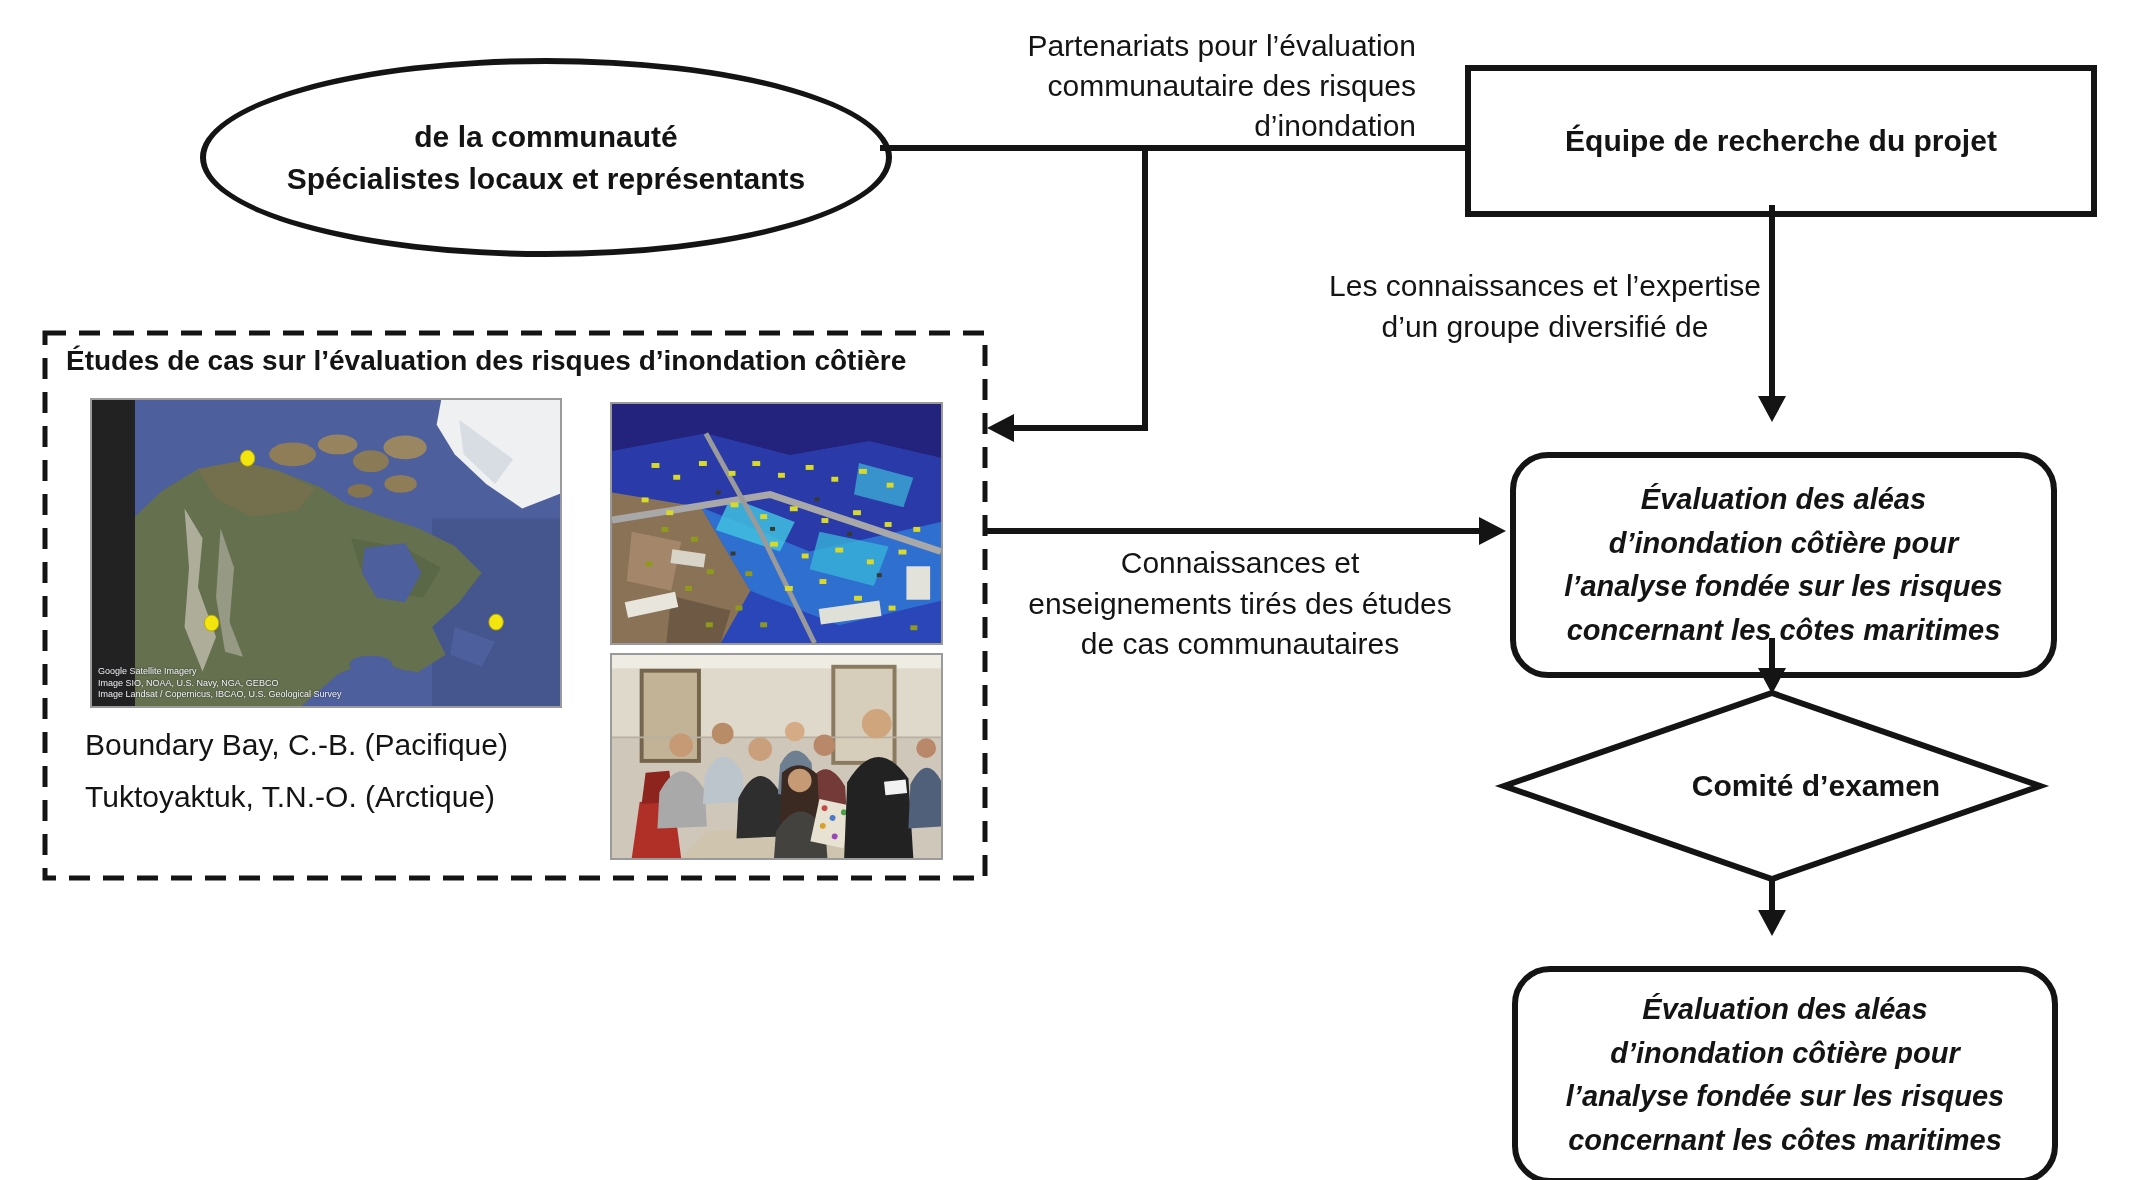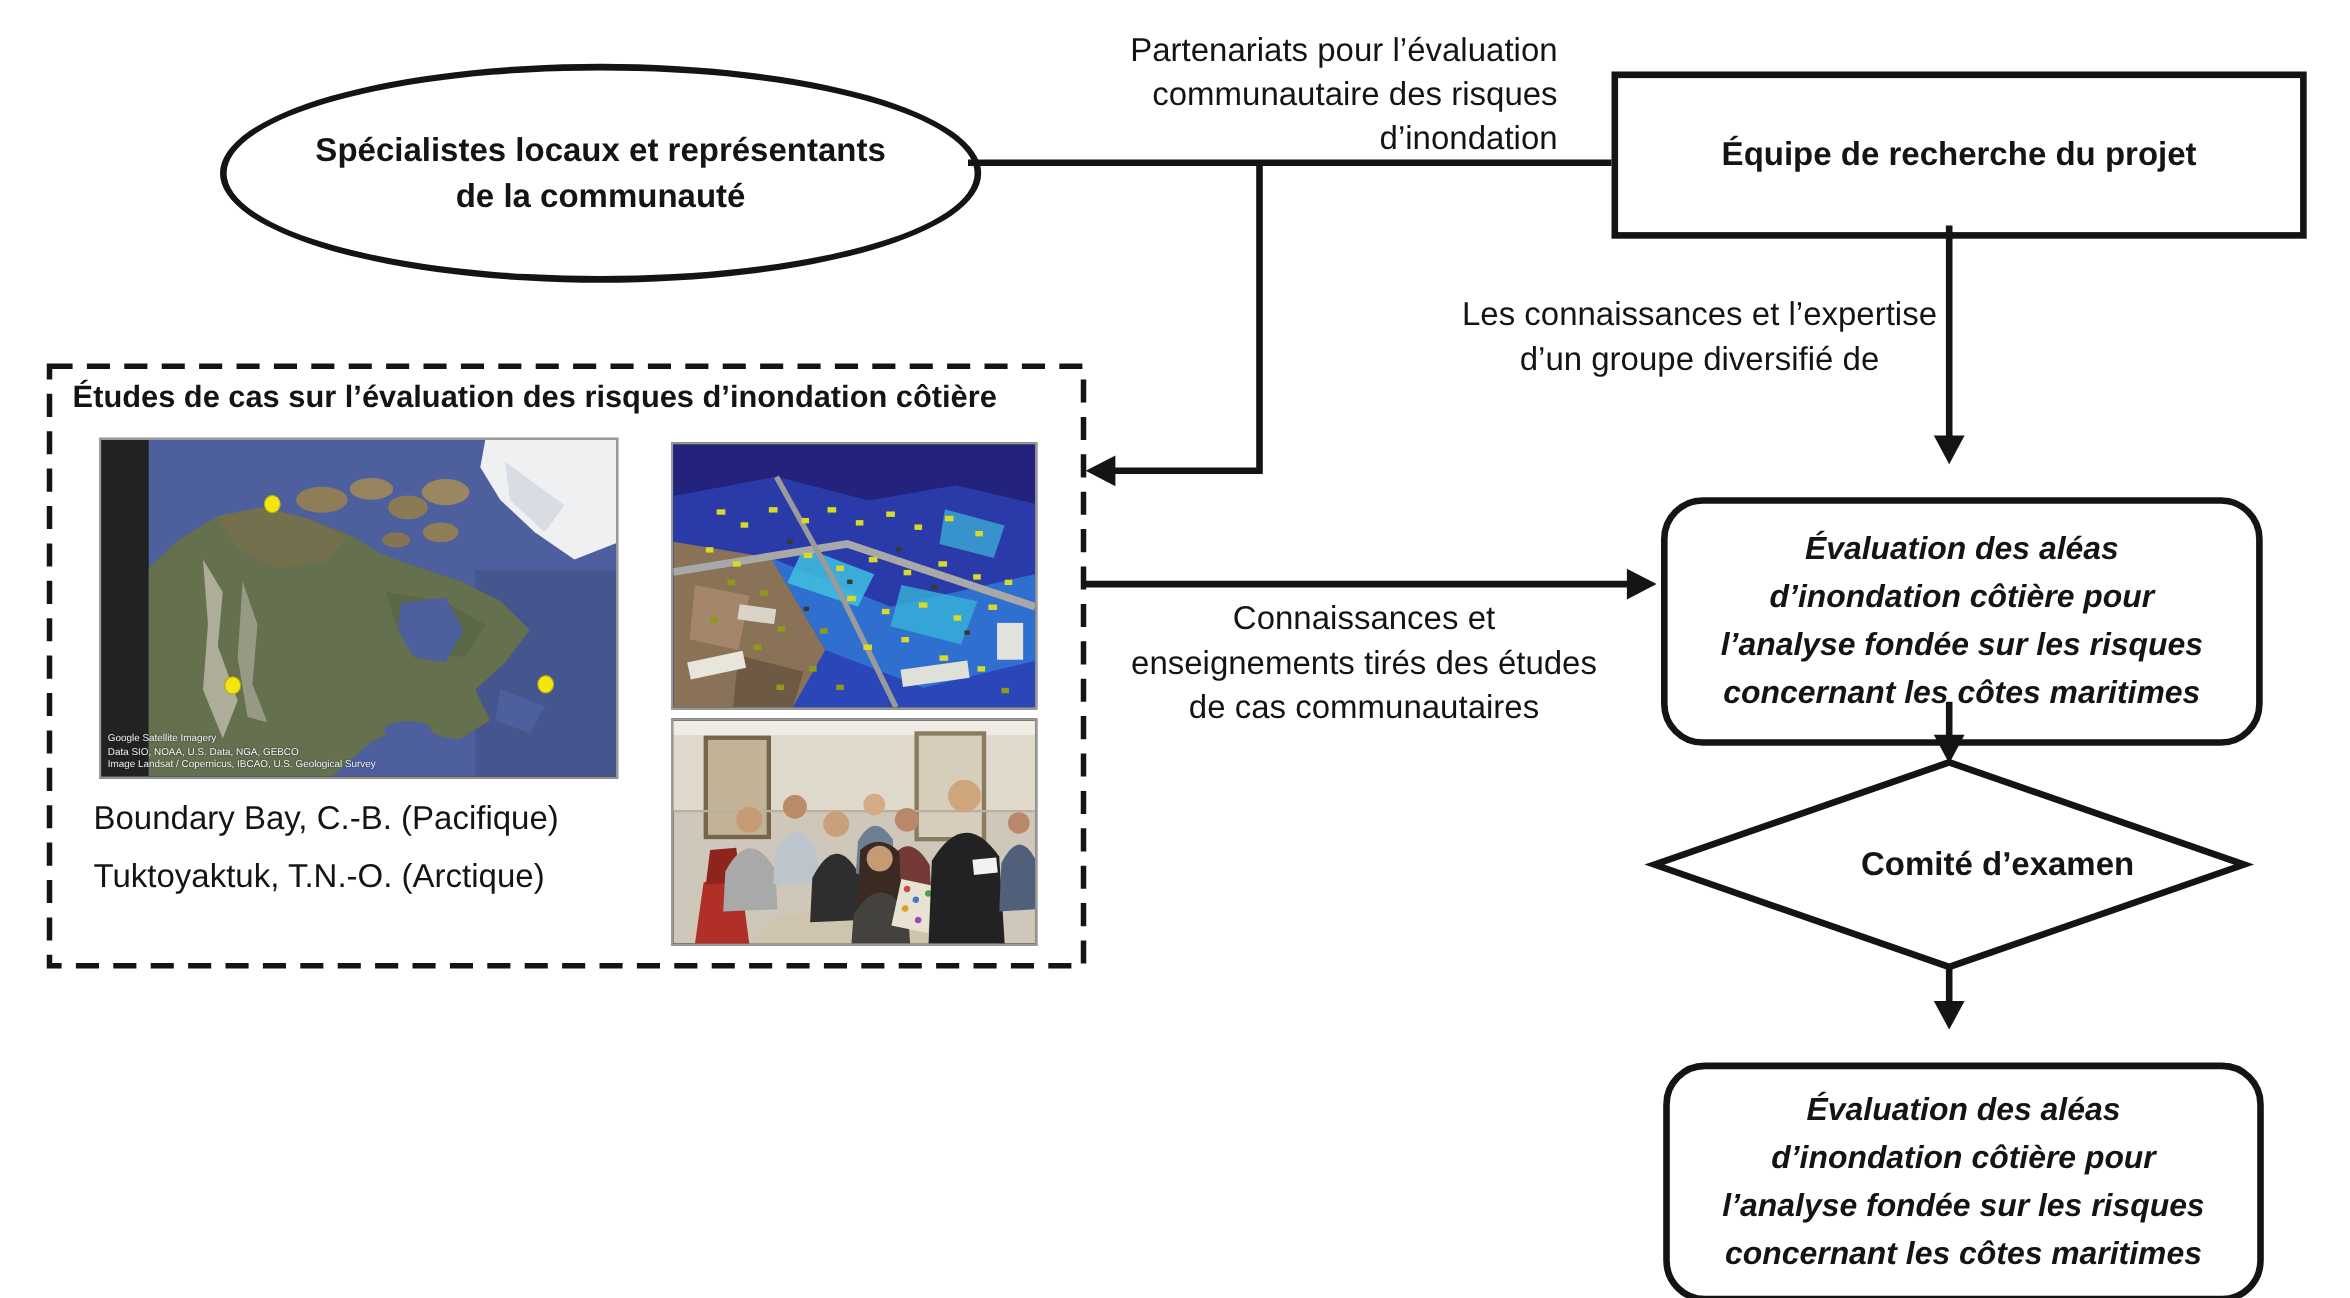--- a/index.html
+++ b/index.html
@@ -59,22 +59,22 @@
   #overlay{left:0;top:0;width:2136px;height:1180px;z-index:6;pointer-events:none;}
   svg{display:block;}
 </style>
 </head>
 <body>
 
 <div id="canvas">
 
   <div id="ellipse" class="abs ctr">
     <div>
+      <div>de la communauté</div>
       <div>Spécialistes locaux et représentants</div>
-      <div>de la communauté</div>
     </div>
   </div>
 
   <div id="partnership-label" class="abs">
     <div>Partenariats pour l’évaluation</div>
     <div>communautaire des risques</div>
     <div>d’inondation</div>
   </div>
 
   <div id="research-team-box" class="abs ctr">
@@ -116,21 +116,21 @@
       <ellipse cx="300" cy="282" rx="20" ry="8" fill="#4d5f9c"></ellipse>
 
       <path d="M355,230 L400,245 L385,270 L350,258 Z" fill="#4d5f9c"></path>
 
       <circle cx="125" cy="59" r="8" fill="#f3e50e" stroke="#b8a90a" stroke-width="1"></circle>
       <circle cx="85" cy="226" r="8" fill="#f3e50e" stroke="#b8a90a" stroke-width="1"></circle>
       <circle cx="401" cy="225" r="8" fill="#f3e50e" stroke="#b8a90a" stroke-width="1"></circle>
     </svg>
     <div id="map-attribution">
       <div>Google Satellite Imagery</div>
-      <div>Data SIO, NOAA, U.S. Data, NGA, GEBCO</div>
+      <div>Image SIO, NOAA, U.S. Navy, NGA, GEBCO</div>
       <div>Image Landsat / Copernicus, IBCAO, U.S. Geological Survey</div>
     </div>
   </div>
 
   <div id="flood-box" class="abs img-frame">
     <svg width="100%" height="100%" viewBox="0 0 333 243" preserveAspectRatio="none">
       <rect x="0" y="0" width="333" height="243" fill="#2b46b8"></rect>
       <path d="M0,0 L333,0 L333,55 L260,38 L180,52 L95,30 L0,48 Z" fill="#23237e"></path>
       <path d="M0,48 L95,30 L180,52 L260,38 L333,55 L333,120 L200,150 L90,105 L0,90 Z" fill="#2a3aa8"></path>
       <path d="M90,105 L200,150 L333,120 L333,200 L230,225 L140,190 Z" fill="#2e6fd0"></path>

